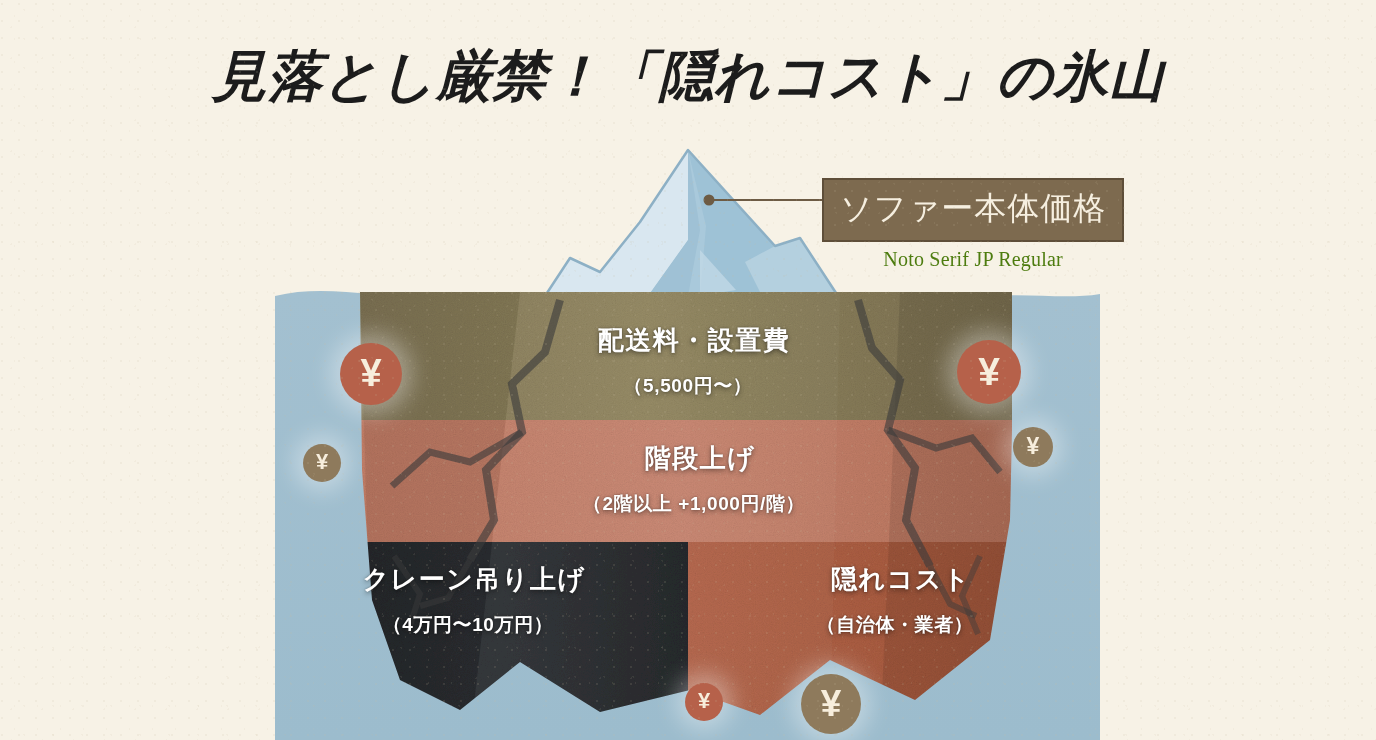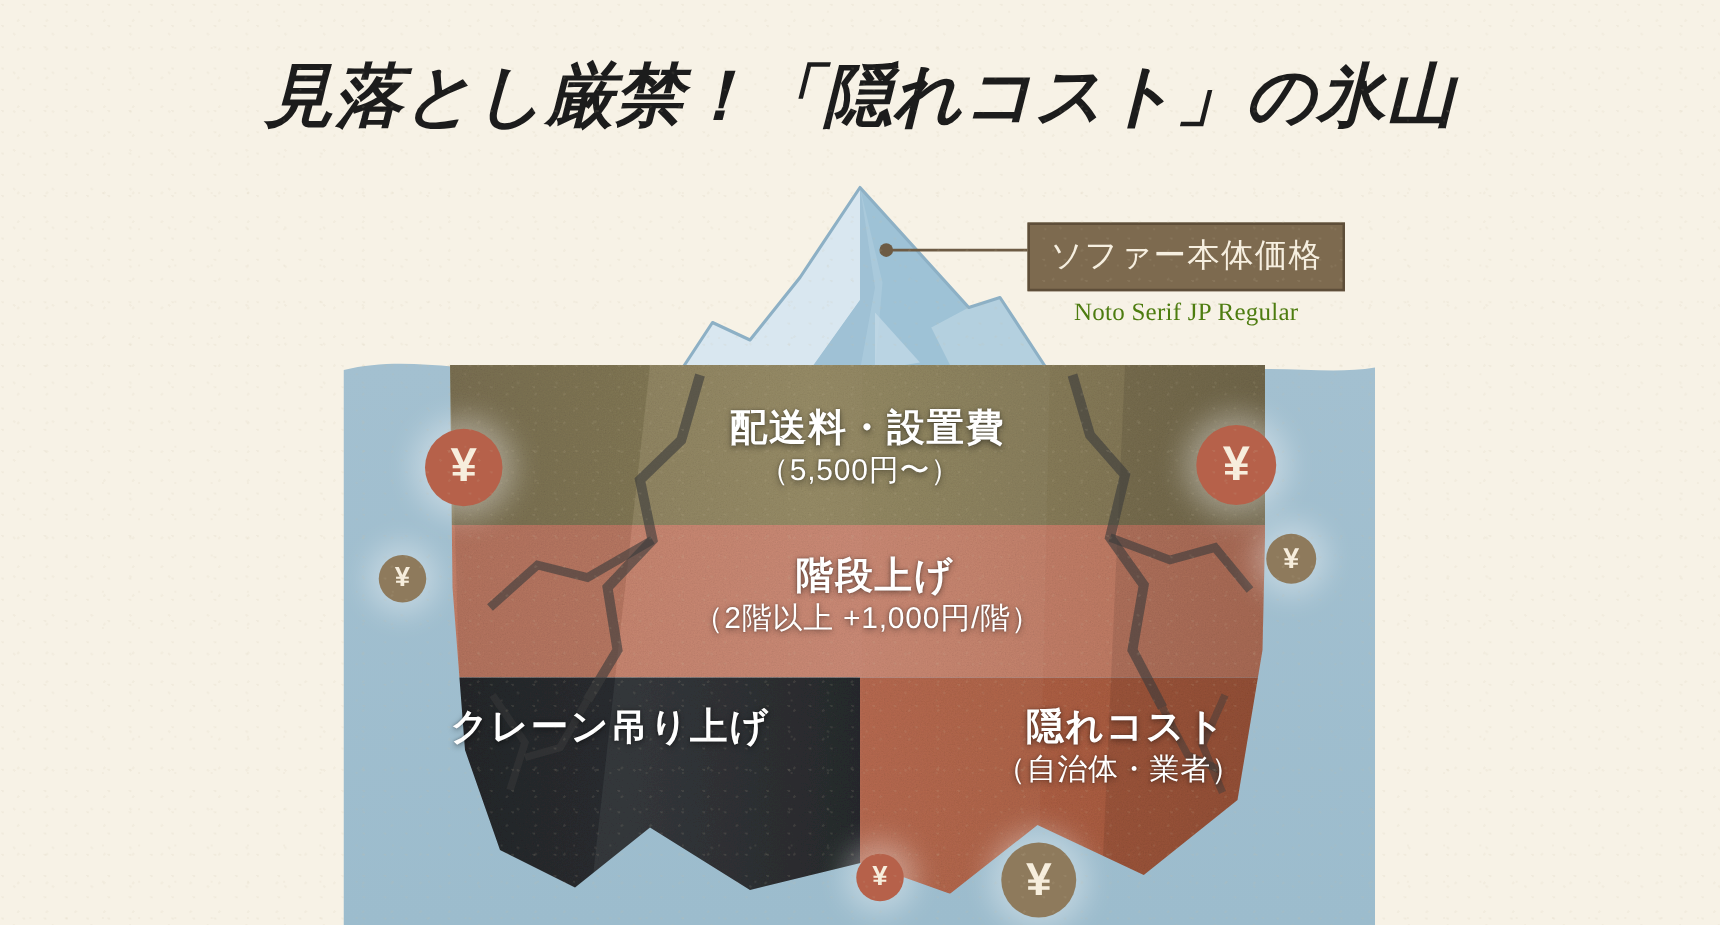--- a/index.html
+++ b/index.html
@@ -61,21 +61,21 @@
     left: 822px;
     top: 178px;
     z-index: 25;
     text-align: center;
   }
   #callout-box {
     display: inline-block;
     background: #7d6a4f;
     border: 2px solid #5e4e39;
     color: #f6efe0;
-    font-size: 26px;
+    font-size: 32px;
     font-weight: 500;
     padding: 7px 16px 9px;
     letter-spacing: 1px;
     white-space: nowrap;
     font-family: "Liberation Serif", serif;
   }
   #callout-sub {
     margin-top: 6px;
     font-size: 20px;
     color: #4d7c0f;
@@ -88,37 +88,37 @@
   .layer-label {
     position: absolute;
     z-index: 22;
     text-align: center;
     color: #ffffff;
     text-shadow: 0 2px 5px rgba(0,0,0,.40), 0 0 2px rgba(0,0,0,.35);
     white-space: nowrap;
     pointer-events: none;
   }
   .layer-label .ll-title {
-    font-size: 30px;
+    font-size: 26px;
     font-weight: 700;
     letter-spacing: 1.5px;
     line-height: 1.18;
     margin-left: 12px;
   }
   .layer-label .ll-sub {
-    font-size: 24px;
-    font-weight: 400;
+    font-size: 19px;
+    font-weight: 700;
     letter-spacing: .6px;
     line-height: 1.25;
-    margin-top: 2px;
+    margin-top: 18px;
   }
 
   #label-delivery { left: 0; right: 0; top: 325px; }
   #label-stairs   { left: 12px; right: 0; top: 443px; }
-  #label-crane    { left: 277px; width: 410px; top: 564px; text-align: center; }
+  #label-crane    { left: 263px; width: 410px; top: 564px; text-align: center; }
   #label-disposal { left: 690px; width: 410px; top: 564px; }
 
   
   .coin {
     position: absolute;
     border-radius: 50%;
     display: flex;
     align-items: center;
     justify-content: center;
     color: #f7eedd;
@@ -279,20 +279,21 @@
   <div class="ll-sub">（5,500円〜）</div>
 </div>
 
 <div class="layer-label" id="label-stairs">
   <div class="ll-title">階段上げ</div>
   <div class="ll-sub">（2階以上 +1,000円/階）</div>
 </div>
 
 <div class="layer-label" id="label-crane">
   <div class="ll-title">クレーン吊り上げ</div>
+  <div class="ll-sub">（4万円〜10万円）</div>
 </div>
 
 <div class="layer-label" id="label-disposal">
   <div class="ll-title">隠れコスト</div>
   <div class="ll-sub">（自治体・業者）</div>
 </div>
 
 <div id="coin-layer">
     <div class="coin" style="left: 340px; top: 343px; width: 62px; height: 62px; background: rgb(182, 97, 74); font-size: 38px;">
       <span>¥</span>

